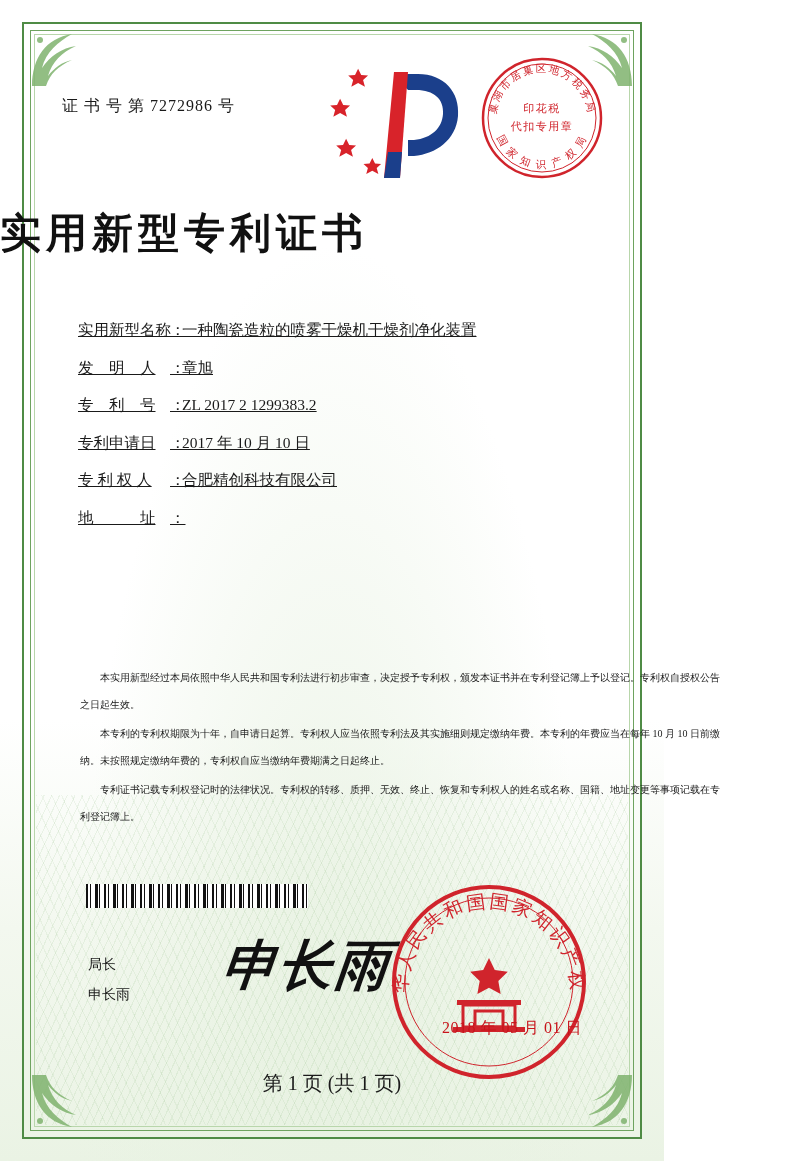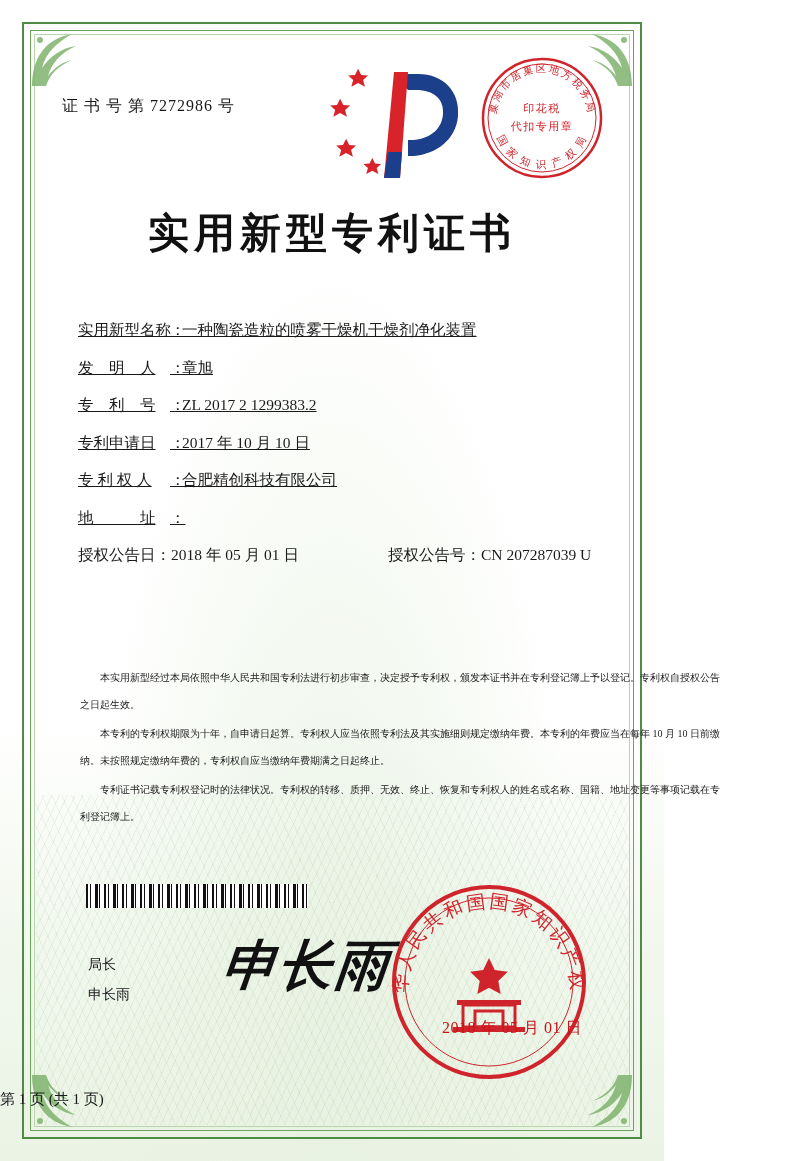--- a/index.html
+++ b/index.html
@@ -90,21 +90,21 @@
     top: 54px;
     width: 128px;
     height: 128px;
   }
   .seal-top svg { width: 100%; height: 100%; display: block; }
 
   .title {
     position: absolute;
     left: 0; right: 0;
     top: 206px;
-    text-align: center;
+    text-align: left;
     font-size: 41px;
     font-weight: bold;
     letter-spacing: 5px;
     font-family: "Liberation Serif", serif;
     color: #111;
   }
 
   
   .fields {
     position: absolute;
@@ -210,23 +210,23 @@
     right: 82px;
     top: 1018px;
     font-size: 16px;
     color: #c8141b;
     letter-spacing: .5px;
   }
 
   .page-num {
     position: absolute;
     left: 0; right: 0;
-    bottom: 52px;
-    text-align: left;
-    font-size: 15px;
+    bottom: 64px;
+    text-align: center;
+    font-size: 20px;
   }
 </style>
 </head>
 <body>
 
 <div class="page">
 
   <div class="texture"></div>
 
   <div class="frame-outer"></div>
@@ -321,28 +321,20 @@
       <span class="field-label">专 利 权 人</span>
       <span class="field-colon">：</span>
       <span class="field-value">合肥精创科技有限公司</span>
     </div>
 
     <div class="field-row">
       <span class="field-label">地　　　址</span>
       <span class="field-colon">：</span>
     </div>
 
-    <div class="pub-row">
-      <span class="pub-left">
-        <span>授权公告日</span><span>：</span><span>2018 年 05 月 01 日</span>
-      </span>
-      <span class="pub-right">
-        <span>授权公告号</span><span>：</span><span>CN 207287039 U</span>
-      </span>
-    </div>
 
   </div>
 
   <div class="body-text">
     <p>本实用新型经过本局依照中华人民共和国专利法进行初步审查，决定授予专利权，颁发本证书并在专利登记簿上予以登记。专利权自授权公告之日起生效。</p>
     <p>本专利的专利权期限为十年，自申请日起算。专利权人应当依照专利法及其实施细则规定缴纳年费。本专利的年费应当在每年 10 月 10 日前缴纳。未按照规定缴纳年费的，专利权自应当缴纳年费期满之日起终止。</p>
     <p>专利证书记载专利权登记时的法律状况。专利权的转移、质押、无效、终止、恢复和专利权人的姓名或名称、国籍、地址变更等事项记载在专利登记簿上。</p>
   </div>
 
   <div class="barcode"></div>

